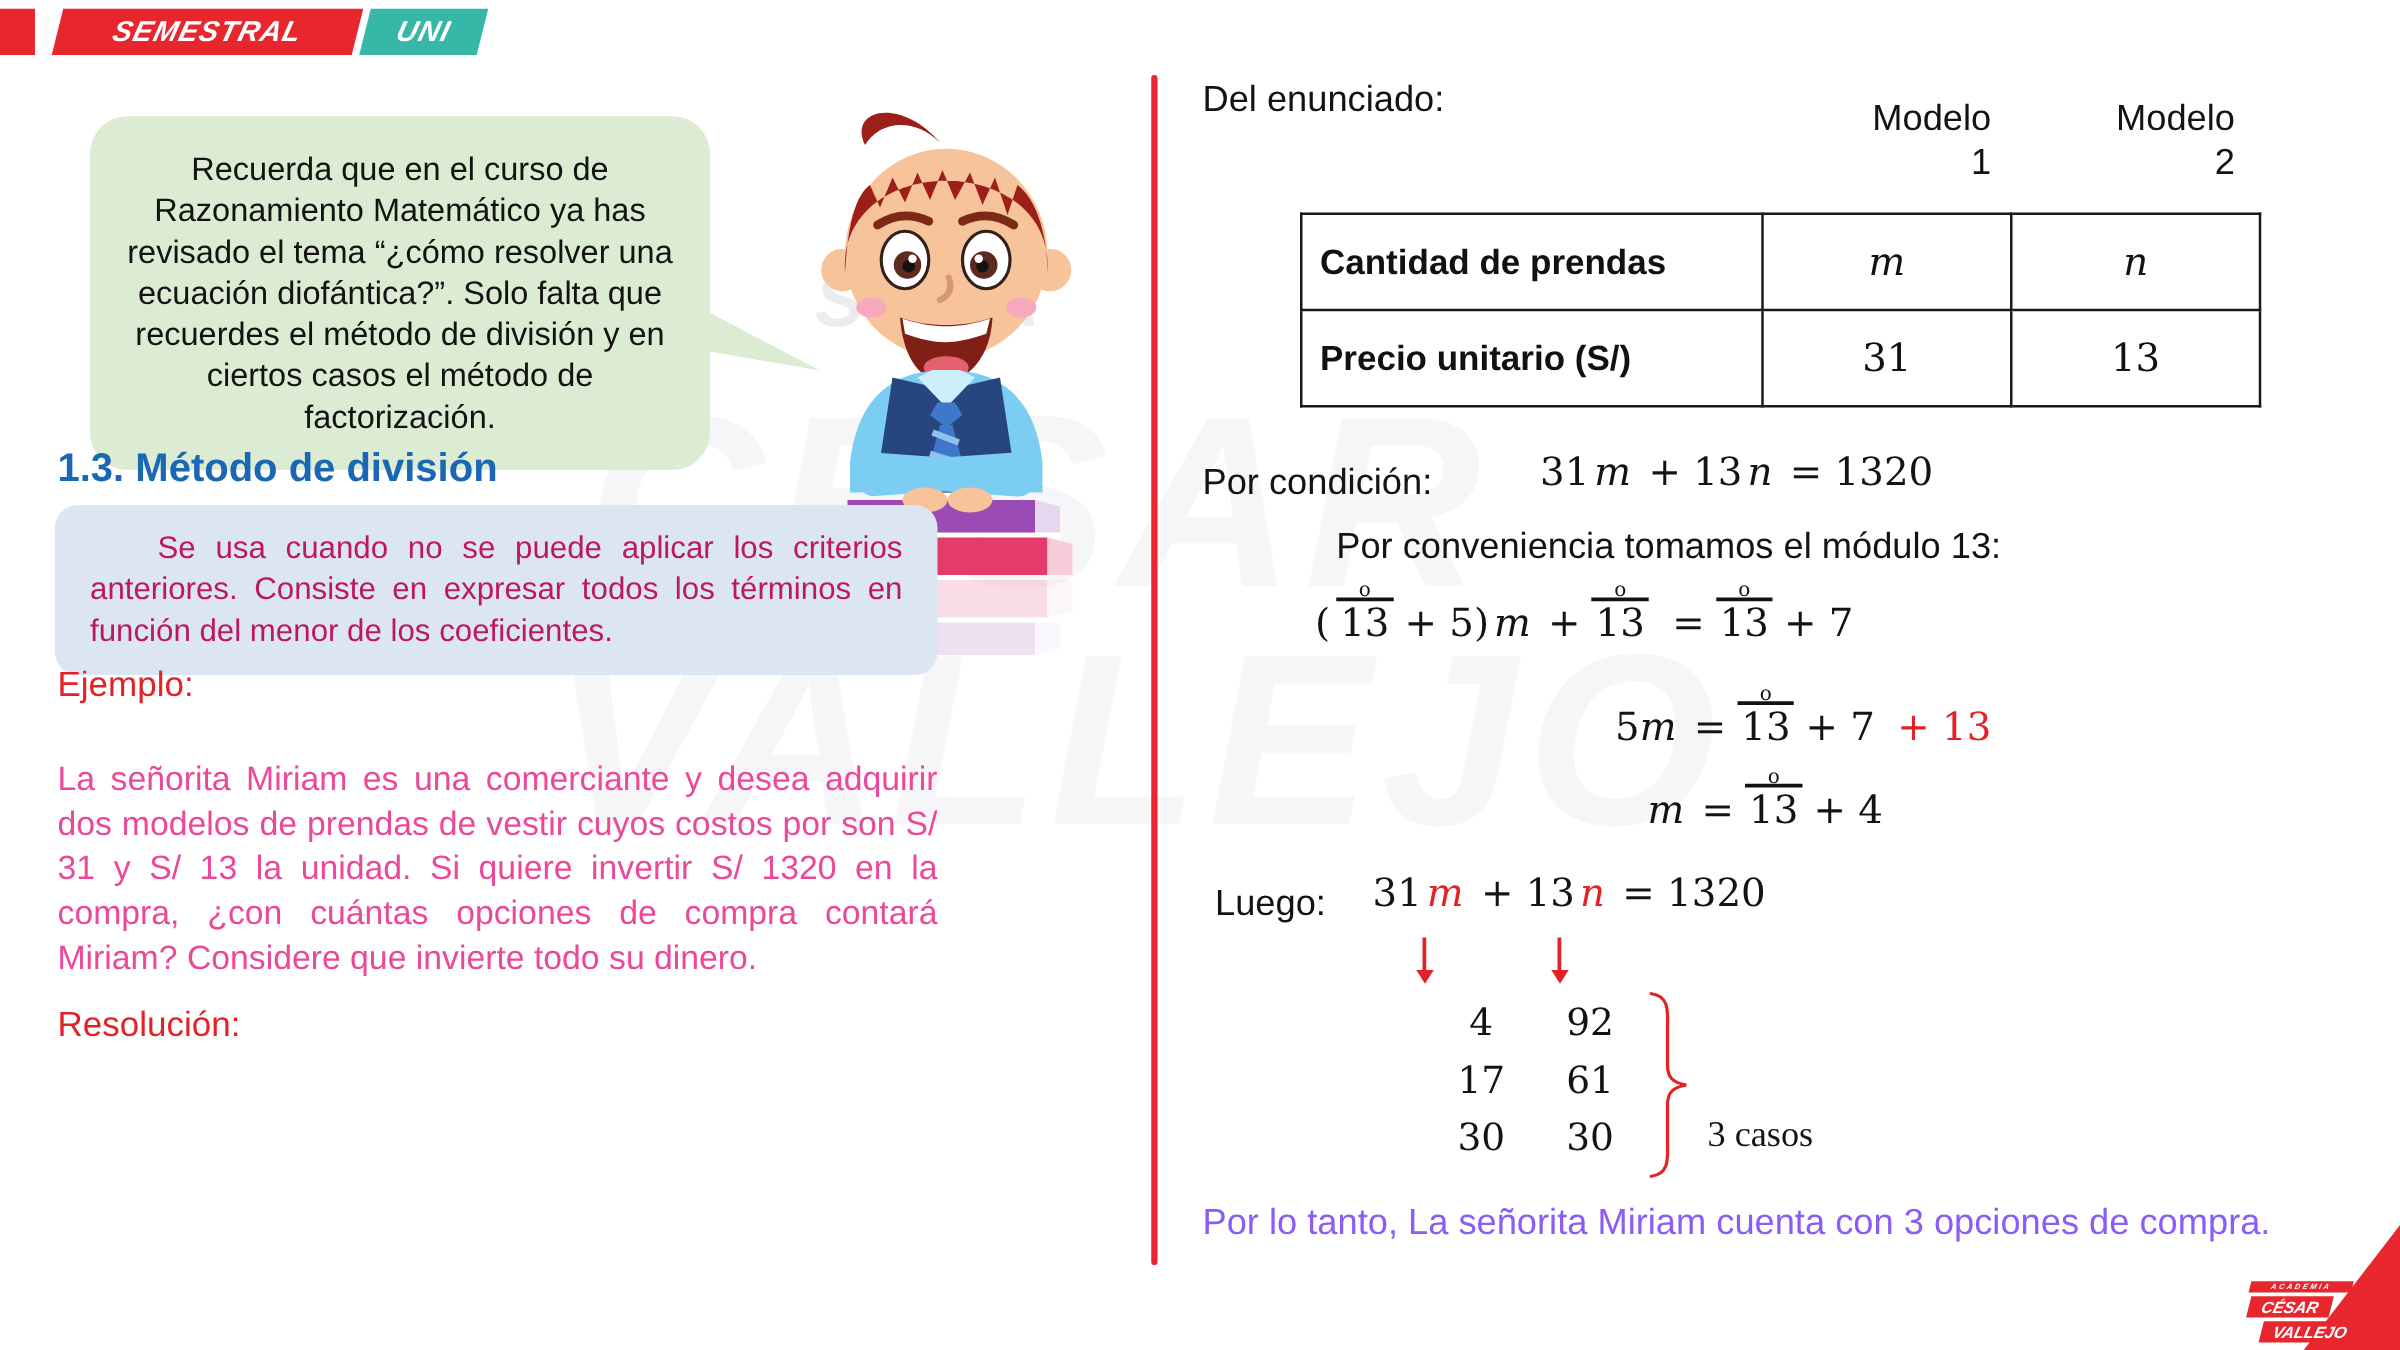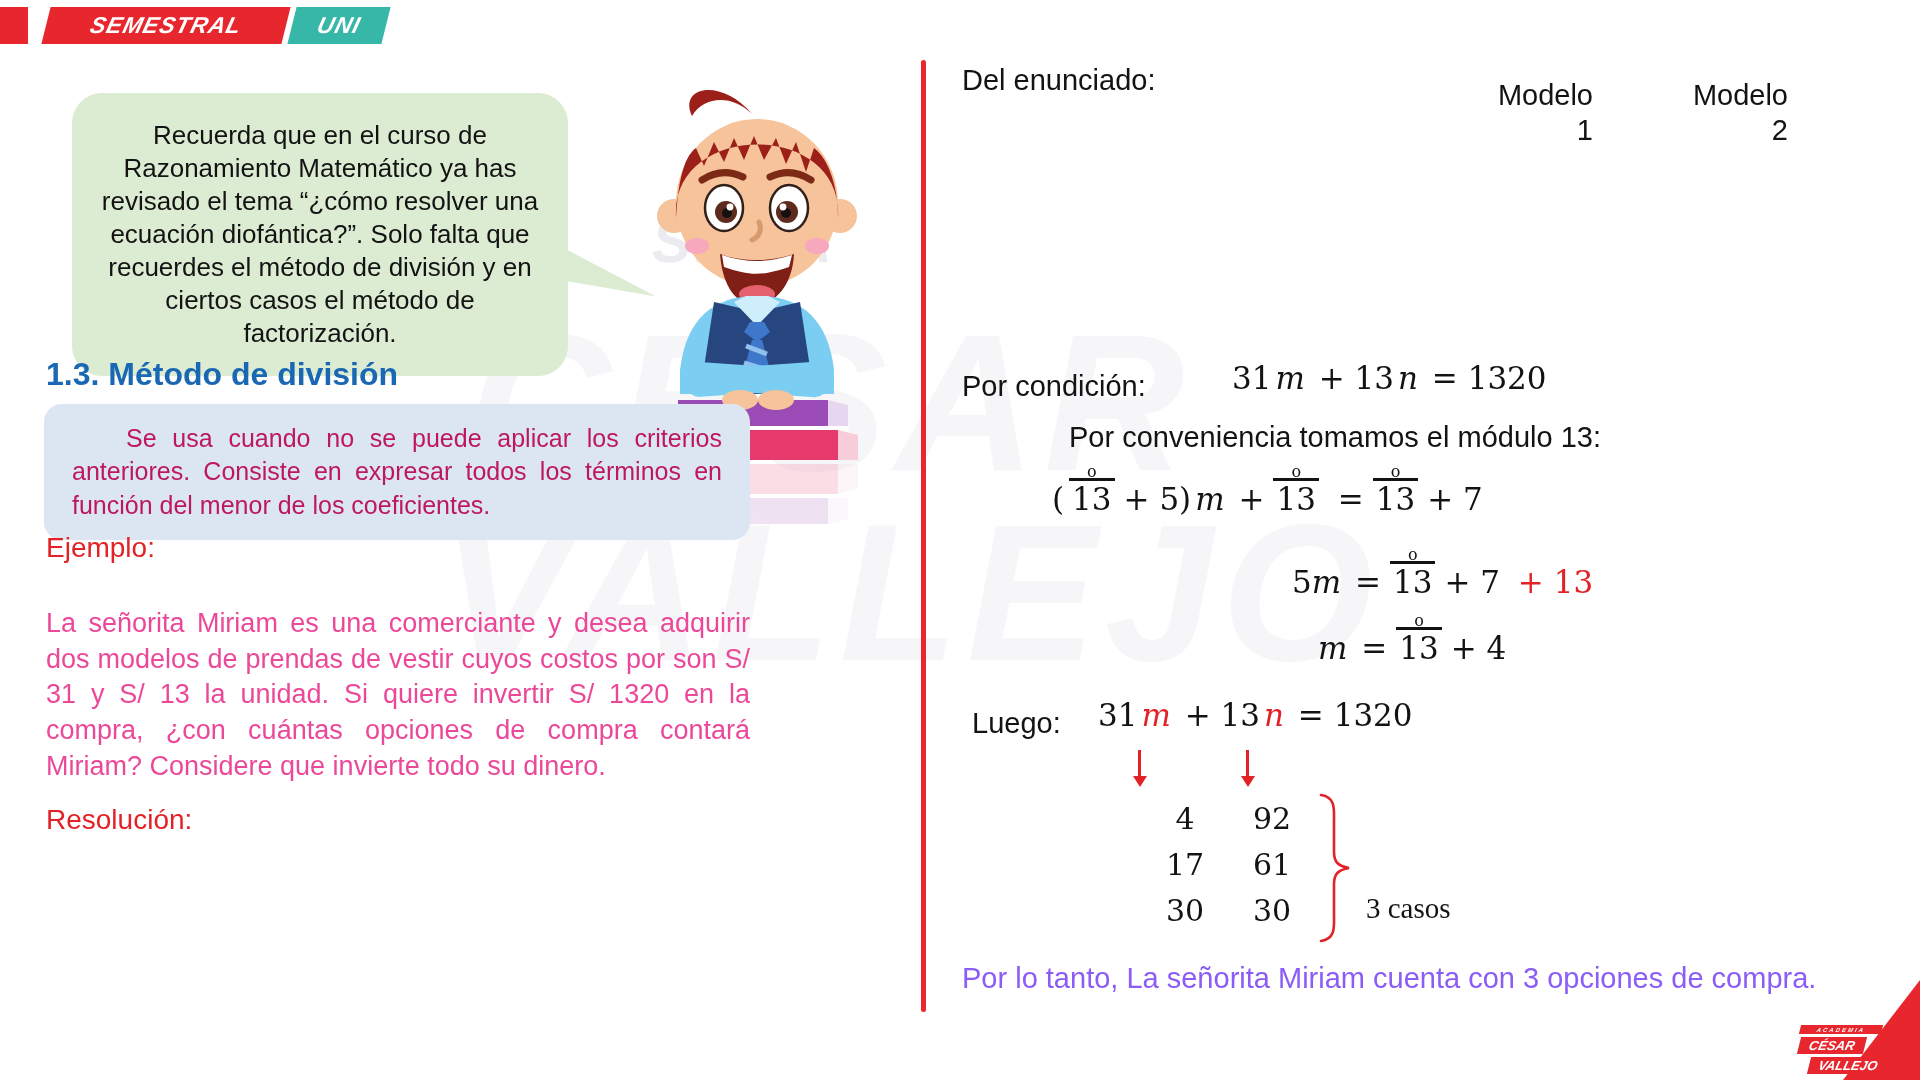--- a/index.html
+++ b/index.html
@@ -183,20 +183,34 @@
 
   <div class="abs rtext mod-h mod1 z2">
     <div>Modelo</div>
     <div>1</div>
   </div>
   <div class="abs rtext mod-h mod2 z2">
     <div>Modelo</div>
     <div>2</div>
   </div>
 
+  <table class="data">
+    <tbody>
+        <tr>
+      <td class="lbl">Cantidad de prendas</td>
+      <td class="val"><i>m</i></td>
+      <td class="val"><i>n</i></td>
+    </tr>
+    <tr>
+      <td class="lbl">Precio unitario (S/)</td>
+      <td class="val">31</td>
+      <td class="val">13</td>
+    </tr>
+  </tbody>
+    </table>
 
   <div class="abs rtext cond-label z2">Por condición:</div>
   <div class="abs math cond-eq z2">
     <span class="tok">31</span><i>m</i>
     <span class="tok">+ 13</span><i>n</i>
     <span class="tok">= 1320</span>
   </div>
 
   <div class="abs rtext conv-label z2">Por conveniencia tomamos el módulo 13:</div>
 

